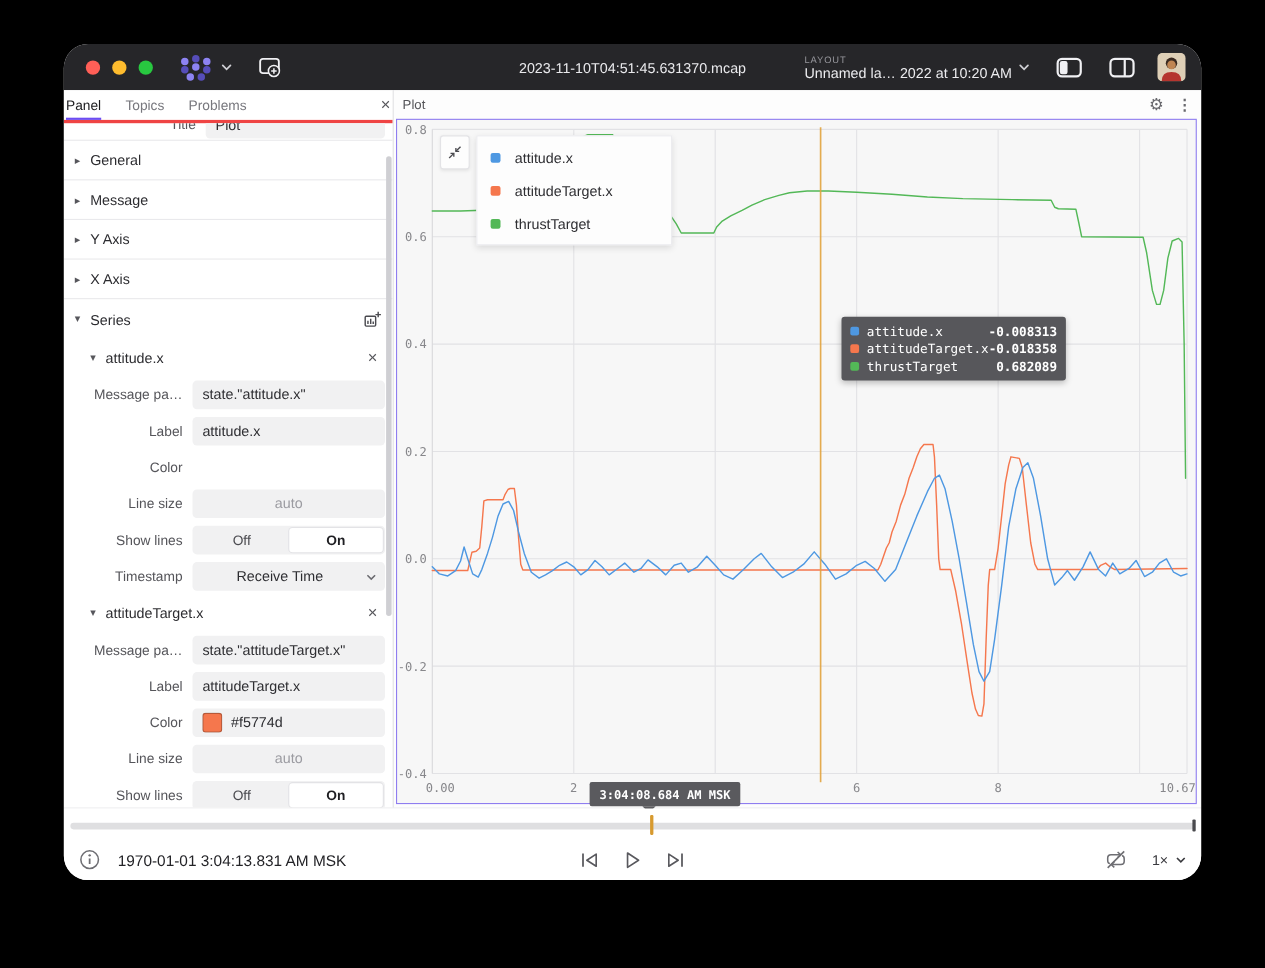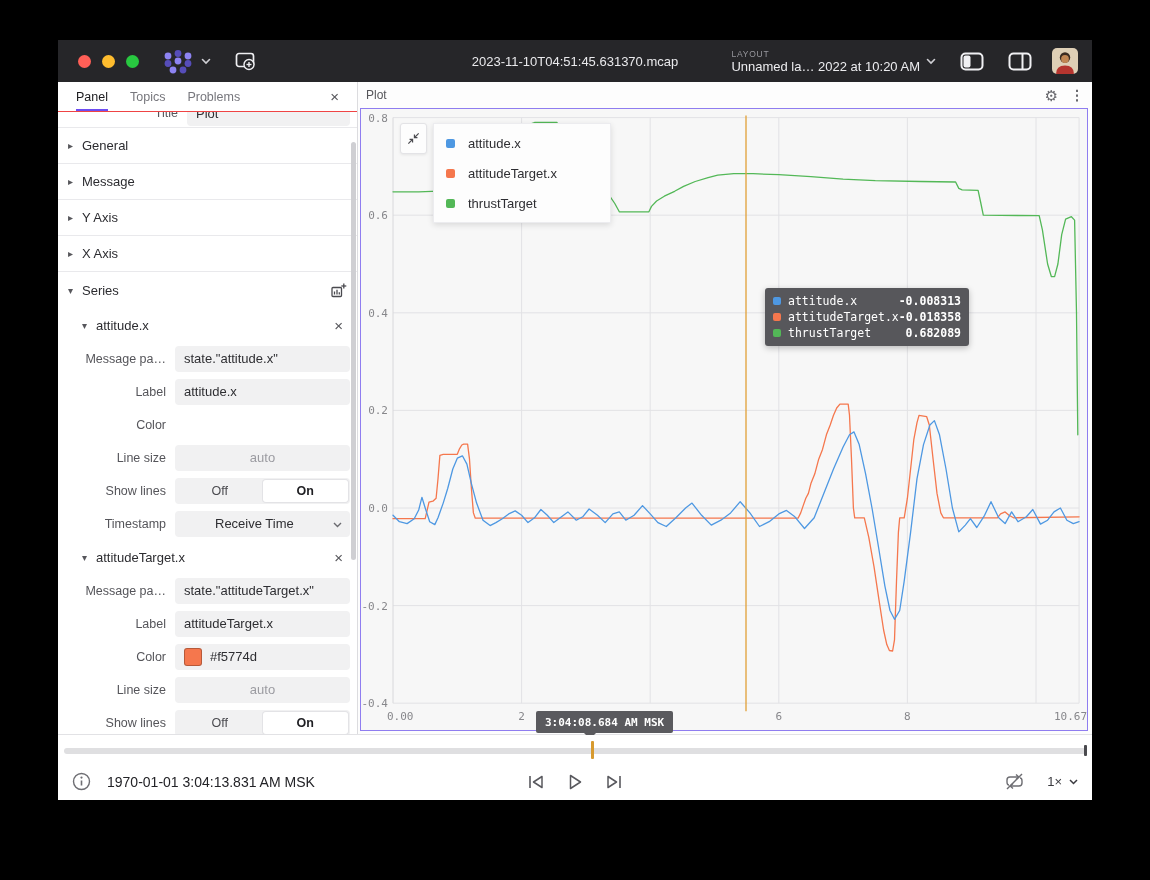--- a/index.html
+++ b/index.html
@@ -1,17 +1,17 @@
 <!DOCTYPE html>
 <html><head>
 <meta charset="utf-8">
 <style>
   * { margin:0; padding:0; box-sizing:border-box; }
   html,body { width:1150px; height:880px; background:#000; font-family:"Liberation Sans", sans-serif; overflow:hidden; }
-  .window { position:absolute; left:58px; top:40px; width:1034px; height:760px; background:#fff; border-radius:0; overflow:hidden; box-shadow:0 25px 60px rgba(0,0,0,.65); }
+  .window { position:absolute; left:58px; top:40px; width:1034px; height:760px; background:#fff; border-radius:22px; overflow:hidden; box-shadow:0 25px 60px rgba(0,0,0,.65); }
 
   
   .titlebar { position:relative; height:42px; background:#262629; display:flex; align-items:center; padding:0 10px; }
   .traffic { display:flex; gap:11px; margin-left:10px; }
   .light { width:13px; height:13px; border-radius:50%; }
   .light.r { background:#ff5f57; } .light.y { background:#febc2e; } .light.g { background:#28c840; }
   .fox-logo { margin-left:22px; }
   .tb-chev { margin-left:6px; }
   .addpanel { margin-left:22px; cursor:pointer; }
   .tb-file { position:absolute; left:50%; transform:translateX(-50%); color:#e9e9ec; font-size:13px; white-space:nowrap; }
@@ -20,21 +20,21 @@
   .layout-label { font-size:8.5px; letter-spacing:.8px; color:#97979d; line-height:10px; }
   .layout-name { font-size:13px; color:#ececef; line-height:15px; white-space:nowrap; }
   .tb-toggle { margin-left:24px; cursor:pointer; }
   .avatar { width:26px; height:26px; border-radius:5px; margin-left:20px; margin-right:4px; overflow:hidden; cursor:pointer; }
 
   
   .content { display:flex; height:653px; border-bottom:1px solid #e2e2e5; }
 
   
   .sidebar { position:relative; width:300px; border-right:1px solid #dcdcdf; background:#fff; overflow:hidden; flex:none; }
-  .tabs { display:flex; align-items:center; height:30px; border-bottom:1px solid #ef4444; padding:0 18px; }
+  .tabs { display:flex; align-items:center; height:30px; border-bottom:3px solid #ef4444; padding:0 2px; }
   .tab { font-size:12.5px; color:#77777d; margin-right:22px; height:100%; display:flex; align-items:center; position:relative; cursor:pointer; }
   .tab.active { color:#1c1c1f; }
   .tab.active::after { content:""; position:absolute; left:0; right:0; bottom:0; height:2px; background:#6d4df2; }
   .tabs .close-x { margin-left:auto; }
   .close-x { font-size:15px; color:#56565b; cursor:pointer; line-height:1; }
   .title-sliver { height:16px; overflow:hidden; border-bottom:1px solid #e9e9ec; position:relative; }
   .title-sliver .row-inner { position:absolute; top:-14px; left:12px; right:0; height:30px; display:flex; align-items:center; }
   .flabel { width:117px; text-align:right; padding-right:9px; font-size:12.5px; color:#55555a; flex:none; }
   .finput { flex:1; margin-right:7px; background:#f1f1f2; border-radius:4px; height:26px; display:flex; align-items:center; padding:0 9px; font-size:13px; color:#2e2e32; }
   .sec-row { height:36px; display:flex; align-items:center; padding:0 10px; border-bottom:1px solid #e9e9ec; cursor:pointer; }

